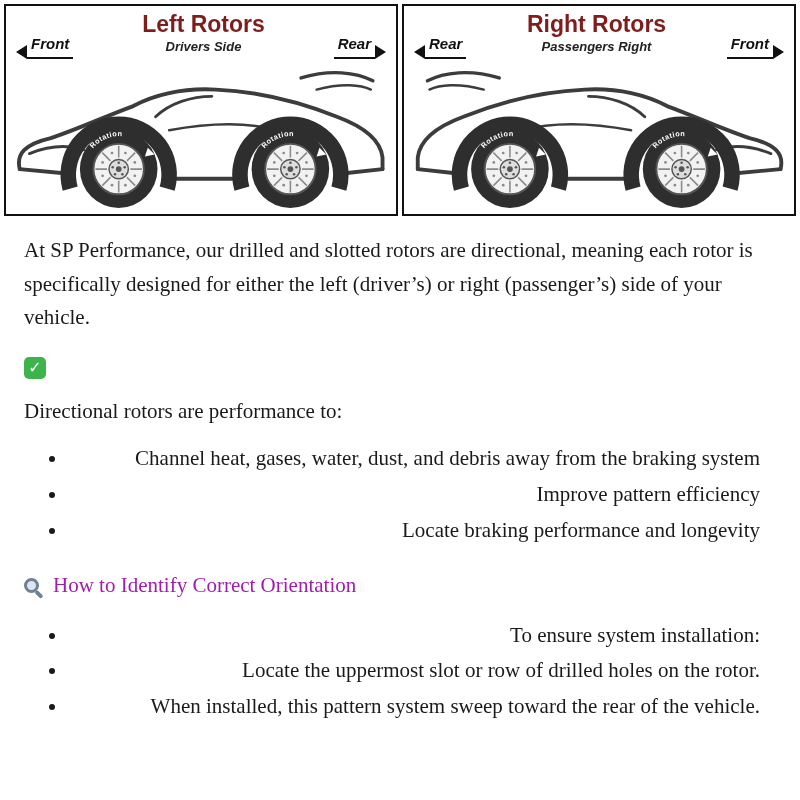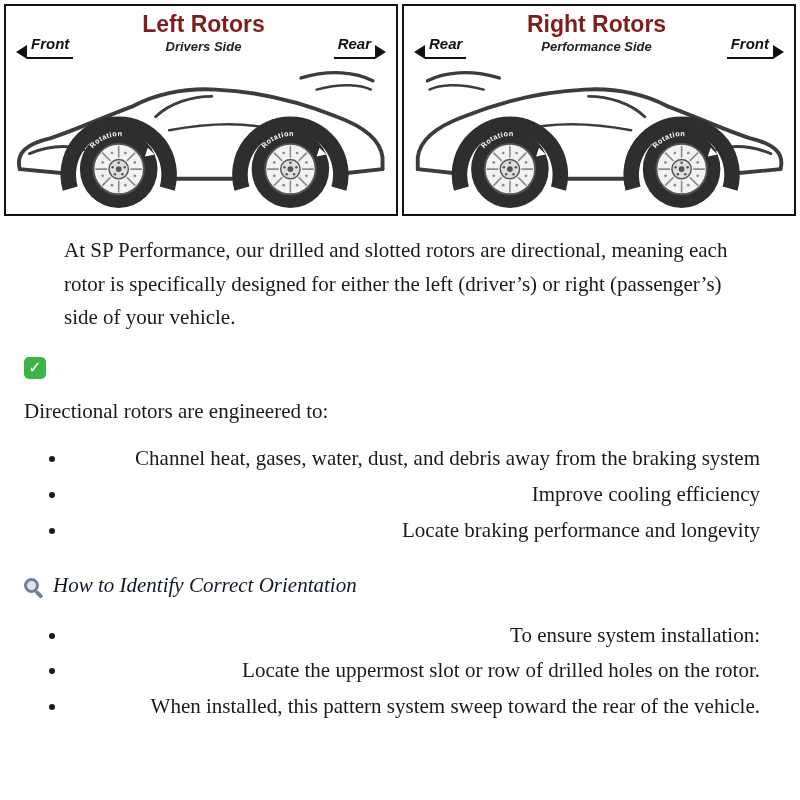--- a/index.html
+++ b/index.html
@@ -61,31 +61,31 @@
     font-weight: bold;
     font-style: italic;
     font-size: 13px;
     color: #222;
   }
   .car-wrap { flex: 1; display: flex; align-items: flex-end; justify-content: center; }
   .car-svg { width: 97%; height: 163px; display: block; }
 
   
   .content { padding: 18px 40px 10px 24px; }
-  p.intro { margin-bottom: 14px; margin-left: 40px; }
+  p.intro { margin-bottom: 14px; }
 
   h2.sec-head {
     font-size: 21px;
     font-weight: bold;
     margin: 22px 0 16px 0;
     display: flex;
     align-items: center;
     gap: 10px;
   }
-  h2.sec-head.normal { font-weight: normal; color: #0f172a; font-style: italic; }
+  h2.sec-head.normal { font-weight: normal; color: #a21caf; }
 
   .check-icon {
     display: inline-flex;
     align-items: center;
     justify-content: center;
     width: 22px; height: 22px;
     background: #3db44a;
     border-radius: 5px;
     color: #fff;
     font-size: 16px;
@@ -200,21 +200,21 @@
   </div>
 
   <div class="panel">
     <div class="panel-head">
       <div class="dir-label">
         <span class="tri tri-left"></span>
         <span class="dir-text">Rear</span>
       </div>
       <div class="panel-titlebox">
         <div class="panel-title">Right Rotors</div>
-        <div class="panel-subtitle">Performance Side</div>
+        <div class="panel-subtitle">Passengers Right</div>
       </div>
       <div class="dir-label">
         <span class="dir-text">Front</span>
         <span class="tri tri-right"></span>
       </div>
     </div>
     <div class="car-wrap">
       <svg class="car-svg" viewBox="0 0 390 165">
         <g transform="translate(390,0) scale(-1,1)">
             <use href="#carbody"></use>
@@ -233,25 +233,25 @@
 </div>
 
 <div class="content">
 
   <p class="intro">At SP Performance, our drilled and slotted rotors are directional, meaning each rotor is specifically designed for either the left (driver’s) or right (passenger’s) side of your vehicle.</p>
 
   <h2 class="sec-head">
     <span class="check-icon">✓</span>
   </h2>
 
-  <p class="lead">Directional rotors are engineered to:</p>
+  <p class="lead">Directional rotors are performance to:</p>
 
   <ul class="blist">
     <li>Channel heat, gases, water, dust, and debris away from the braking system</li>
-    <li>Improve cooling efficiency</li>
+    <li>Improve pattern efficiency</li>
     <li>Locate braking performance and longevity</li>
   </ul>
 
   <h2 class="sec-head normal">
     <span class="mag-icon"></span>
     <span>How to Identify Correct Orientation</span>
   </h2>
 
   <ul class="blist">
     <li>To ensure system installation:</li>

